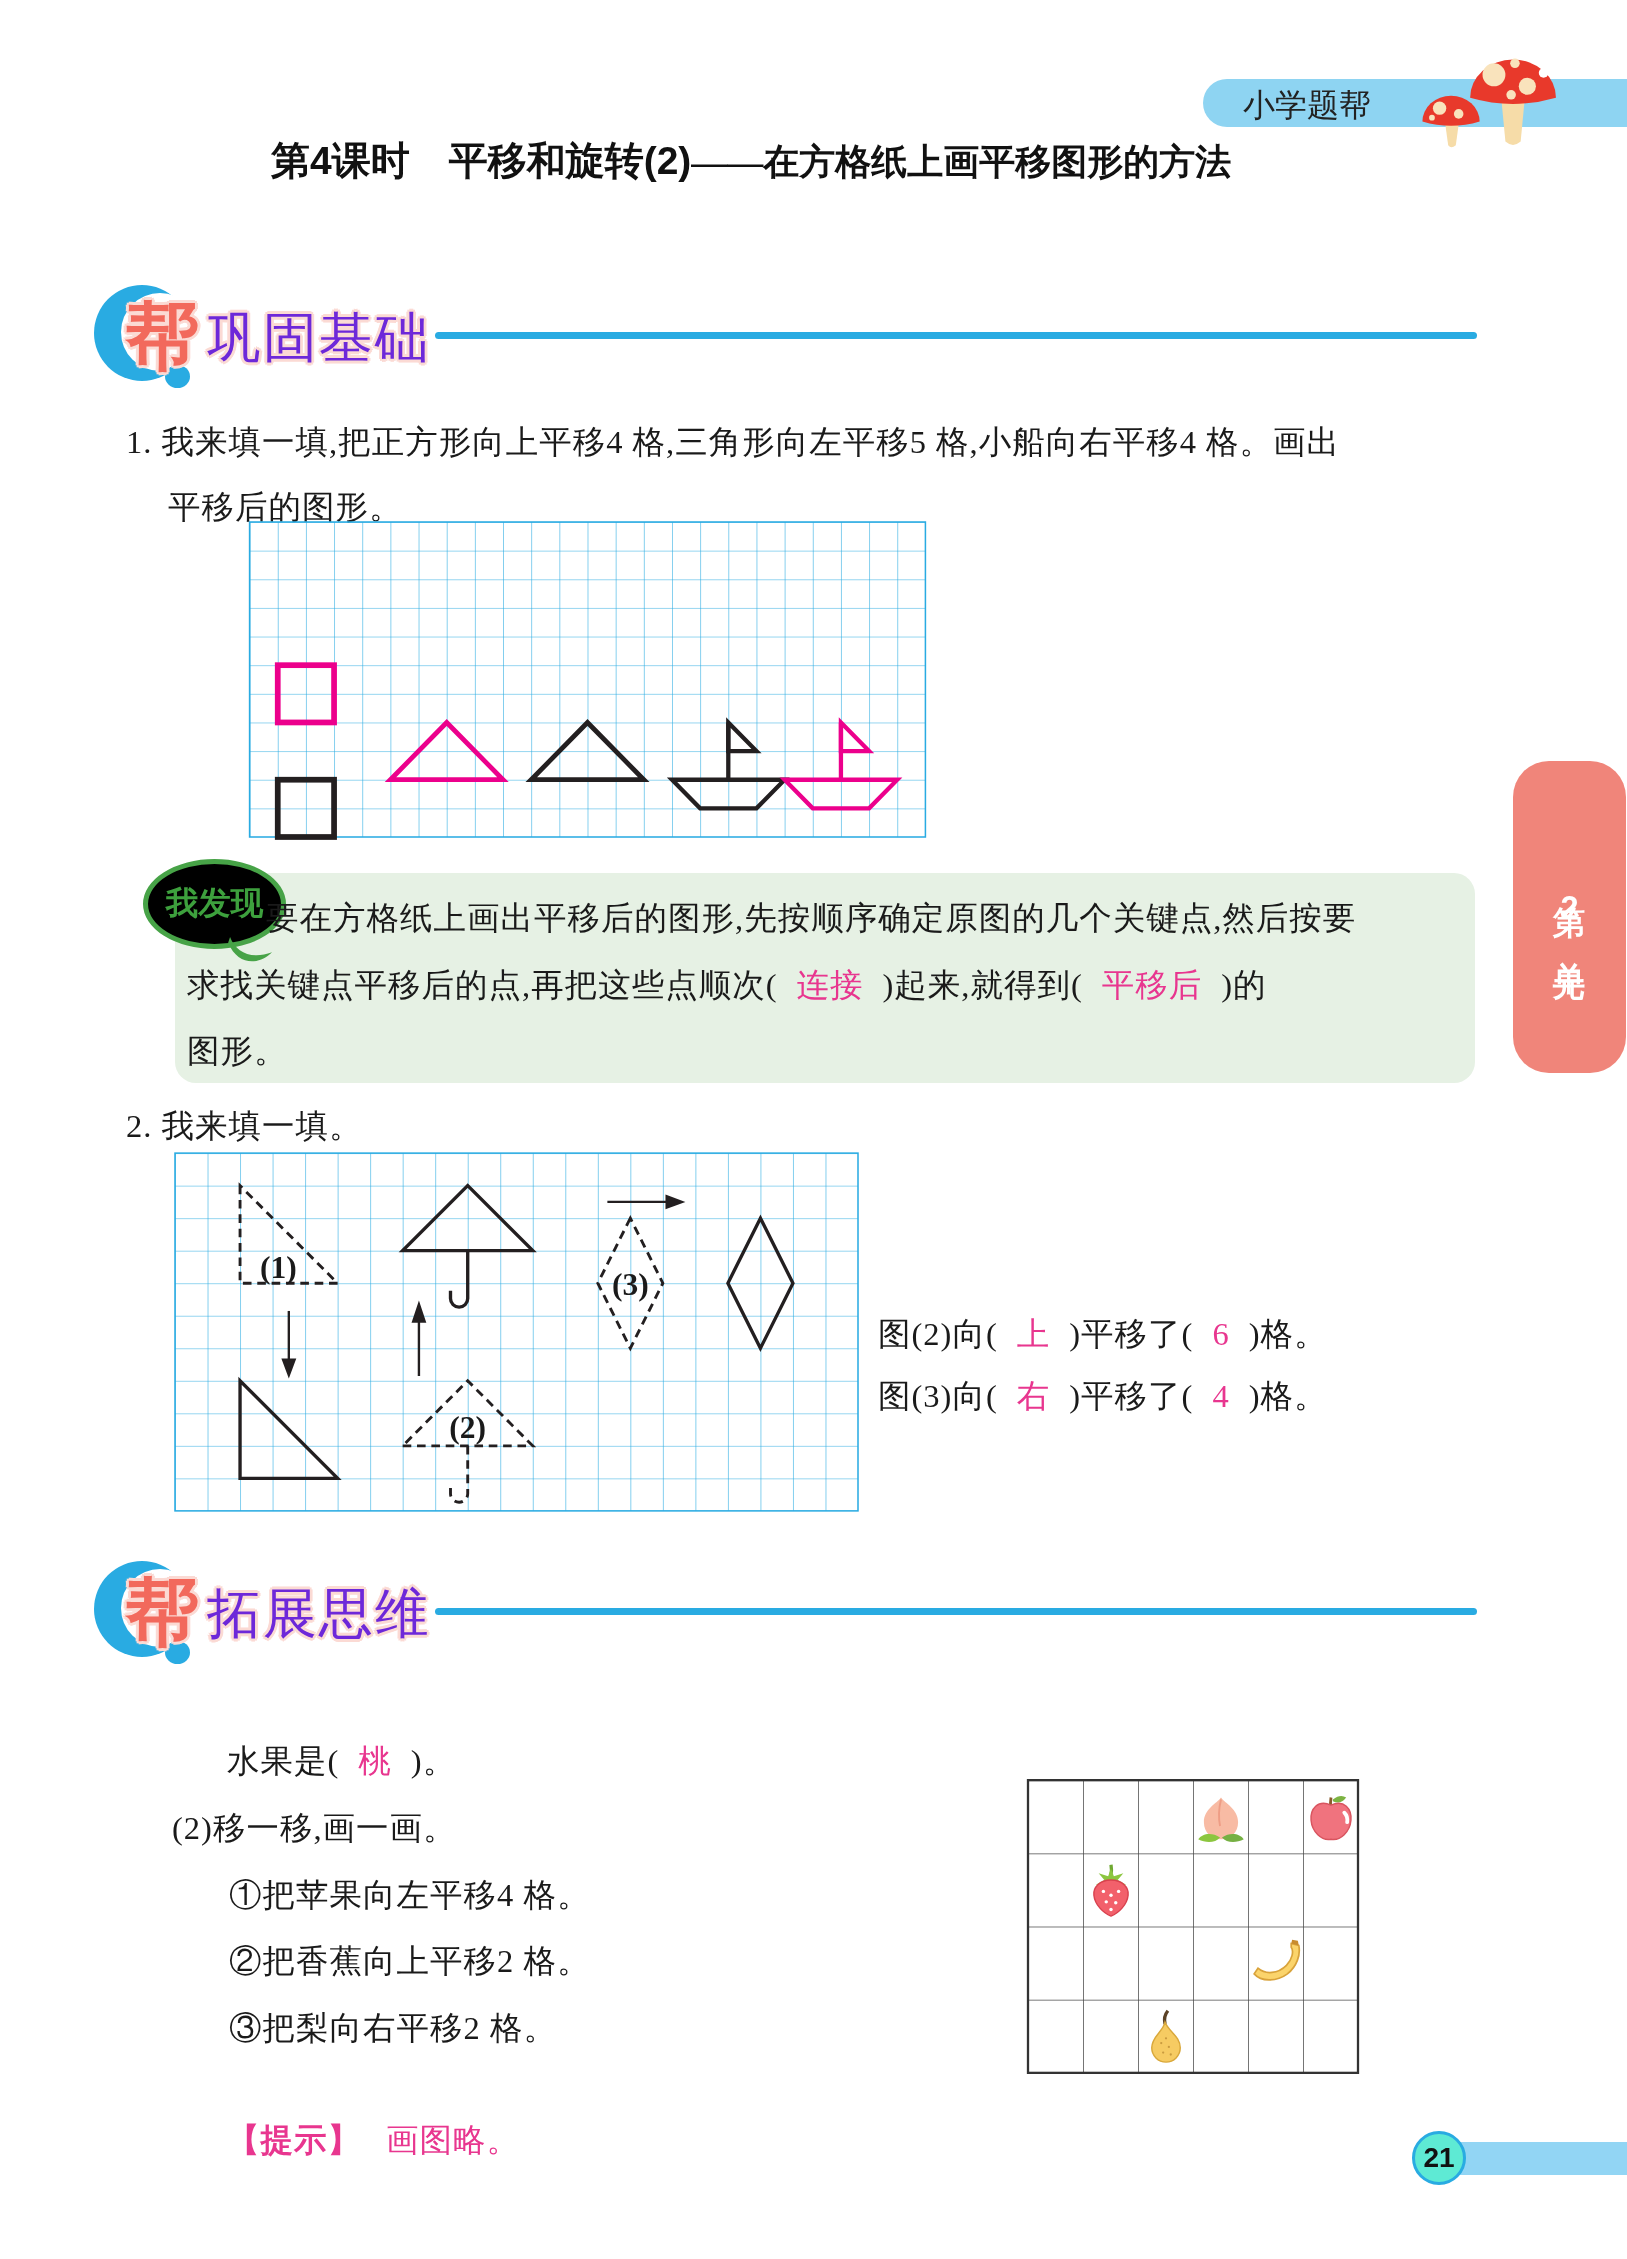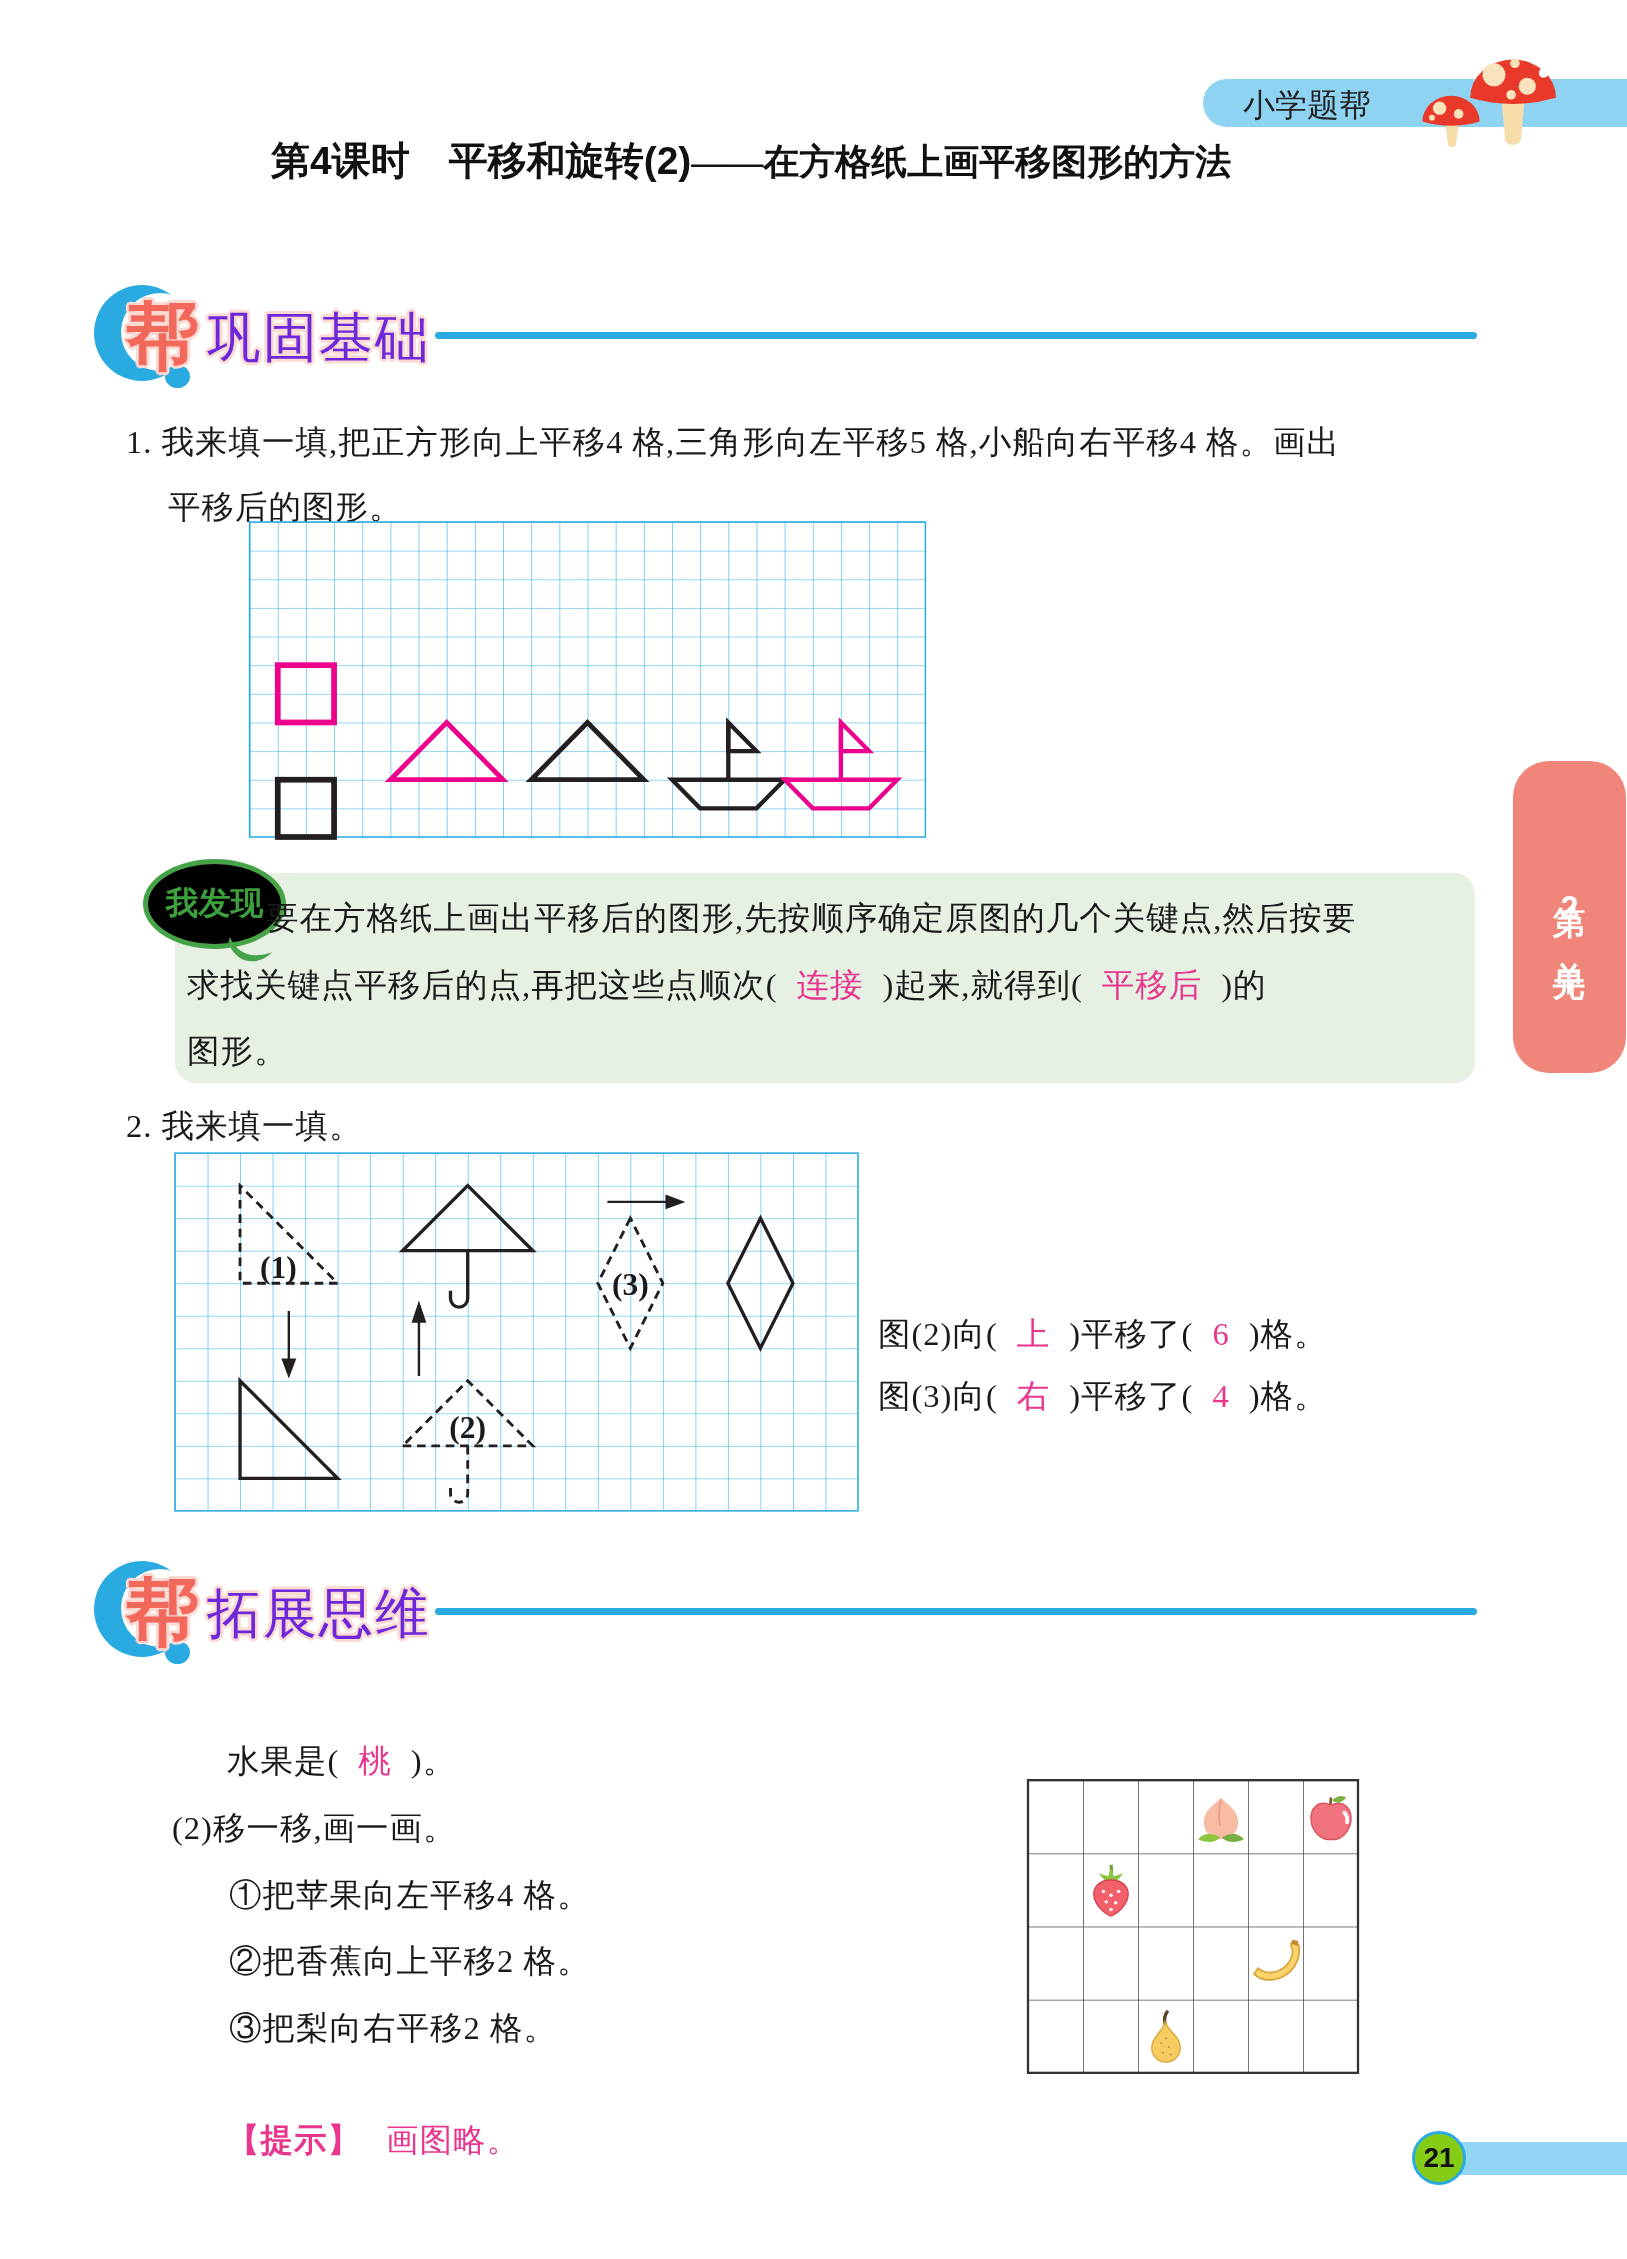--- a/index.html
+++ b/index.html
@@ -57,21 +57,21 @@
   
   .gridwrap{position:absolute;}
   svg{overflow:visible;display:block;}
 
   
   .fruit-grid{position:absolute;left:1028px;top:1780px;width:330px;height:293px;}
   .fruit{position:absolute;width:54px;height:57px;}
 
   
   .footer-bar{position:absolute;left:1436px;top:2142px;width:192px;height:32.5px;background:#92D5F4;}
-  .page-circle{position:absolute;left:1412px;top:2131px;width:54px;height:54px;background:#84cc16;
+  .page-circle{position:absolute;left:1412px;top:2131px;width:54px;height:54px;background:#5eead4;
       border:3.8px solid #29ABE2;border-radius:50%;box-sizing:border-box;
       font-family:"Liberation Sans","DejaVu Sans",sans-serif;font-weight:bold;font-size:28px;color:#111;
       display:flex;align-items:center;justify-content:center;}
 </style>
 </head>
 <body>
 
 <div id="page">
 
   <div class="header-bar"></div>

